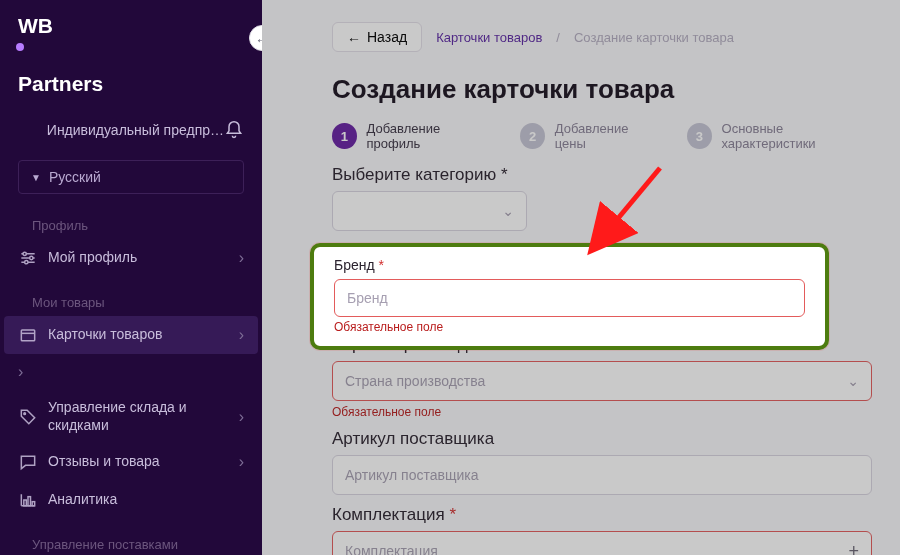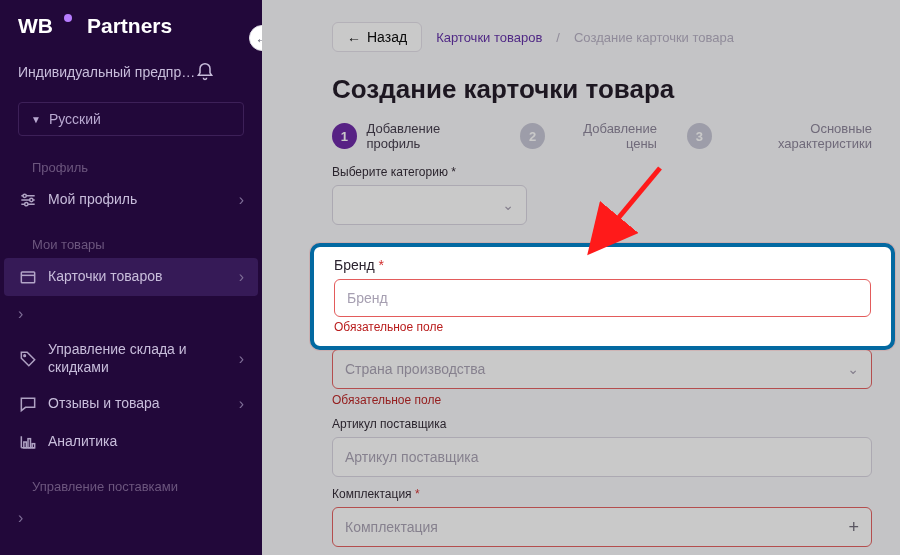--- a/index.html
+++ b/index.html
@@ -1,20 +1,20 @@
 <!DOCTYPE html>
 <html><head>
 <meta charset="utf-8">
 <style>
   * { box-sizing: border-box; margin: 0; padding: 0; }
   body { font-family: -apple-system, BlinkMacSystemFont, "Segoe UI", Arial, sans-serif; width: 900px; height: 555px; overflow: hidden; display: flex; background: #fff; }
   .sidebar { width: 262px; min-width: 262px; background: #22083a; color: #b9a9d1; display: flex; flex-direction: column; padding: 14px 0 0 0; overflow: hidden; }
-  .logo { color: #fff; font-weight: 700; font-size: 21px; padding: 0 18px 10px 18px; display: flex; align-items: center; gap: 13px; position: relative; }
+  .logo { color: #fff; font-weight: 700; font-size: 21px; padding: 0 18px 10px 18px; display: flex; gap: 13px; position: relative; flex-direction: column; }
   .logo-dot { width: 8px; height: 8px; background: #b77cff; border-radius: 50%; position: relative; top: -8px; left: -2px; }
-  .user-row { display: flex; align-items: center; justify-content: flex-start; padding: 14px 18px 14px 18px; }
+  .user-row { display: flex; align-items: center; justify-content: flex-end; padding: 14px 18px 14px 18px; }
   .user-name { color: #c8bddb; font-size: 14px; white-space: nowrap; overflow: hidden; text-overflow: ellipsis; max-width: 190px; }
   .bell { width: 20px; height: 20px; display: inline-block; }
   .lang-select { margin: 6px 18px; border: 1px solid #3d2058; border-radius: 4px; padding: 8px 12px; display: flex; align-items: center; gap: 8px; font-size: 14px; cursor: pointer; }
   .lang-chevron { font-size: 10px; }
   .section-heading { color: #6c567e; font-size: 13px; padding: 18px 18px 6px 32px; }
   .nav-item { display: flex; align-items: center; justify-content: space-between; padding: 9px 18px; font-size: 14px; color: #c8bddb; cursor: pointer; }
   .nav-item.active { background: #361a57; border-radius: 4px; margin: 0 4px; padding: 9px 14px; }
   .nav-left { display: flex; align-items: center; gap: 10px; }
   .nav-icon { width: 20px; height: 20px; display: inline-flex; align-items: center; justify-content: center; opacity: .85; }
   .nav-chevron { font-size: 16px; color: #7d6c95; }
@@ -30,34 +30,34 @@
   .crumb { font-size: 13px; }
   .crumb-active { color: #5e2aa5; font-weight: 500; }
   .crumb-sep { color: #b3adc0; }
   .crumb-muted { color: #b3adc0; }
   .page-title { font-size: 26px; font-weight: 700; color: #1a121f; margin-bottom: 16px; }
   .steps { display: flex; align-items: center; gap: 30px; margin-bottom: 14px; }
   .step { display: flex; align-items: center; gap: 10px; }
   .step-num { width: 26px; height: 26px; border-radius: 50%; display: flex; align-items: center; justify-content: center; font-size: 13px; font-weight: 600; color: #fff; background: #c5c5d4; }
   .step.active .step-num { background: #6721a3; }
   .step-label { font-size: 13px; color: #3d3646; }
-  .step.inactive .step-label { color: #888196; text-align: right; }
+  .step.inactive .step-label { color: #888196; }
 
   .field-group { margin-bottom: 10px; }
-  .field-label { font-size: 12px; color: #2b232f; margin-bottom: 6px; }
+  .field-label { font-size: 17px; color: #2b232f; margin-bottom: 6px; }
   .field-label .req { color: #d12d2d; }
   .select-box, .input-box { width: 540px; border: 1px solid #d8d4e0; border-radius: 6px; background: #fff; height: 40px; display: flex; align-items: center; padding: 0 12px; font-size: 14px; color: #a69fb1; justify-content: space-between; }
   .input-box input { border: none; outline: none; font-size: 14px; width: 100%; background: transparent; }
   .input-box input::placeholder { color: #a69fb1; }
   .error-border { border-color: #e35b5b; }
   .error-text { color: #b91c1c; font-size: 12px; margin-top: 4px; }
   .category-select { width: 195px !important; }
   .plus-icon { font-size: 18px; color: #6b6675; }
 
-  .highlight-box { position: absolute; z-index: 5; border: 4px solid #0369a1; border-radius: 10px; background: #fff; padding: 10px 20px 12px 20px; left: 310px; top: 243px; width: 585px; box-shadow: 0 0 0 1px rgba(255,0,0,.1); }
+  .highlight-box { position: absolute; z-index: 5; border: 4px solid #4d7c0f; border-radius: 10px; background: #fff; padding: 10px 20px 12px 20px; left: 310px; top: 243px; width: 519px; box-shadow: 0 0 0 1px rgba(255,0,0,.1); }
   .highlight-box .field-label { color: #2b232f; font-size: 14px; margin-bottom: 6px; }
   .highlight-box .input-box { width: 100%; border: 1px solid #e35b5b; height: 38px; }
   .highlight-box .input-box input { caret-color: #444; }
   .highlight-box .error-text { margin-top: 3px; }
 
   .arrow-annotation { position: absolute; z-index: 6; left: 575px; top: 160px; width: 100px; height: 100px; pointer-events: none; }
 </style>
 </head>
 <body>
 

